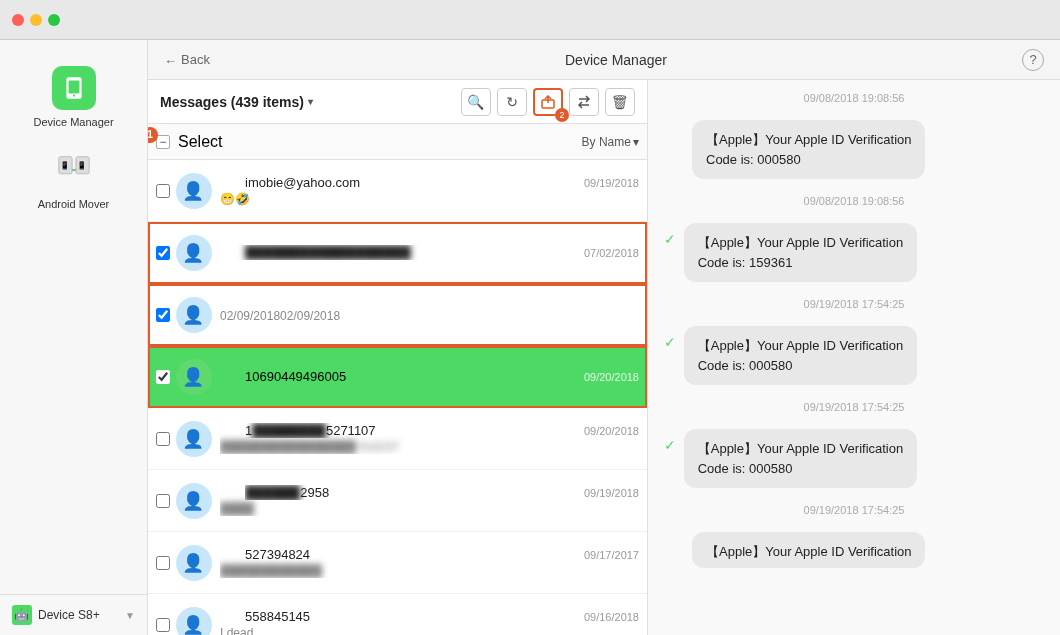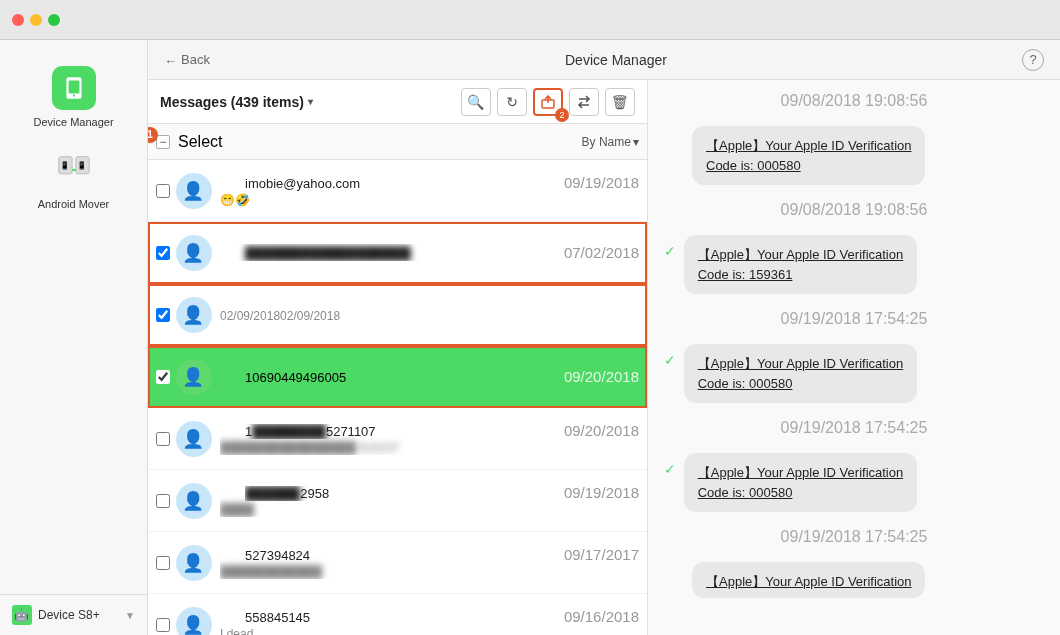--- a/index.html
+++ b/index.html
@@ -320,21 +320,21 @@
     .msg-name {
       font-size: 13px;
       font-weight: 500;
       color: #222;
       overflow: hidden;
       text-overflow: ellipsis;
       white-space: nowrap;
       max-width: 200px;
     }
     .msg-date {
-      font-size: 15px;
+      font-size: 11px;
       color: #999;
       flex-shrink: 0;
     }
     .msg-preview {
       font-size: 12px;
       color: #888;
       overflow: hidden;
       text-overflow: ellipsis;
       white-space: nowrap;
       margin-top: 2px;
@@ -353,21 +353,21 @@
       display: flex;
       flex-direction: column;
       overflow-y: auto;
       padding: 8px 16px;
       gap: 12px;
     }
 
     
     .chat-timestamp {
       text-align: center;
-      font-size: 16px;
+      font-size: 11px;
       color: #aaa;
       margin: 4px 0;
     }
     .chat-bubble-row {
       display: flex;
       align-items: flex-start;
       gap: 8px;
     }
     .chat-check {
       color: #4cd964;
@@ -376,21 +376,20 @@
       flex-shrink: 0;
     }
     .chat-bubble {
       background: #e8e8e8;
       border-radius: 12px;
       padding: 10px 14px;
       font-size: 13px;
       color: #222;
       max-width: 380px;
       line-height: 1.5;
-      text-decoration: underline;
     }
 
     .toolbar-area {
       position: relative;
       display: flex;
       align-items: center;
       gap: 6px;
       margin-left: auto;
     }
 

